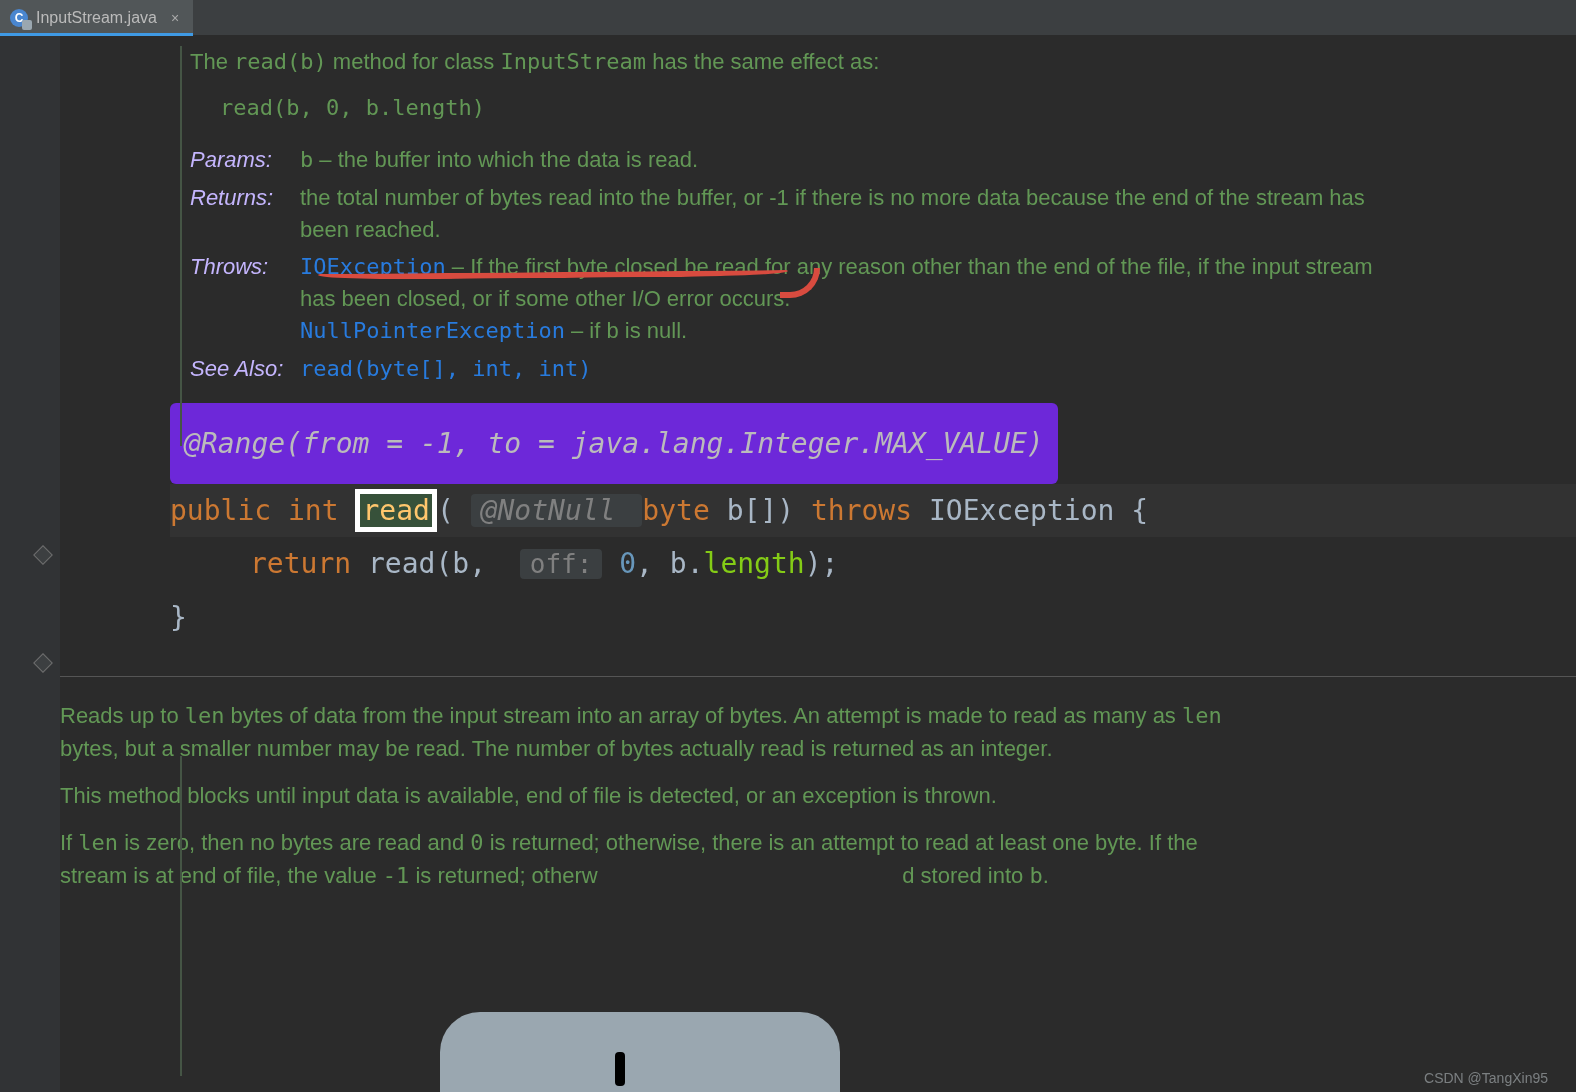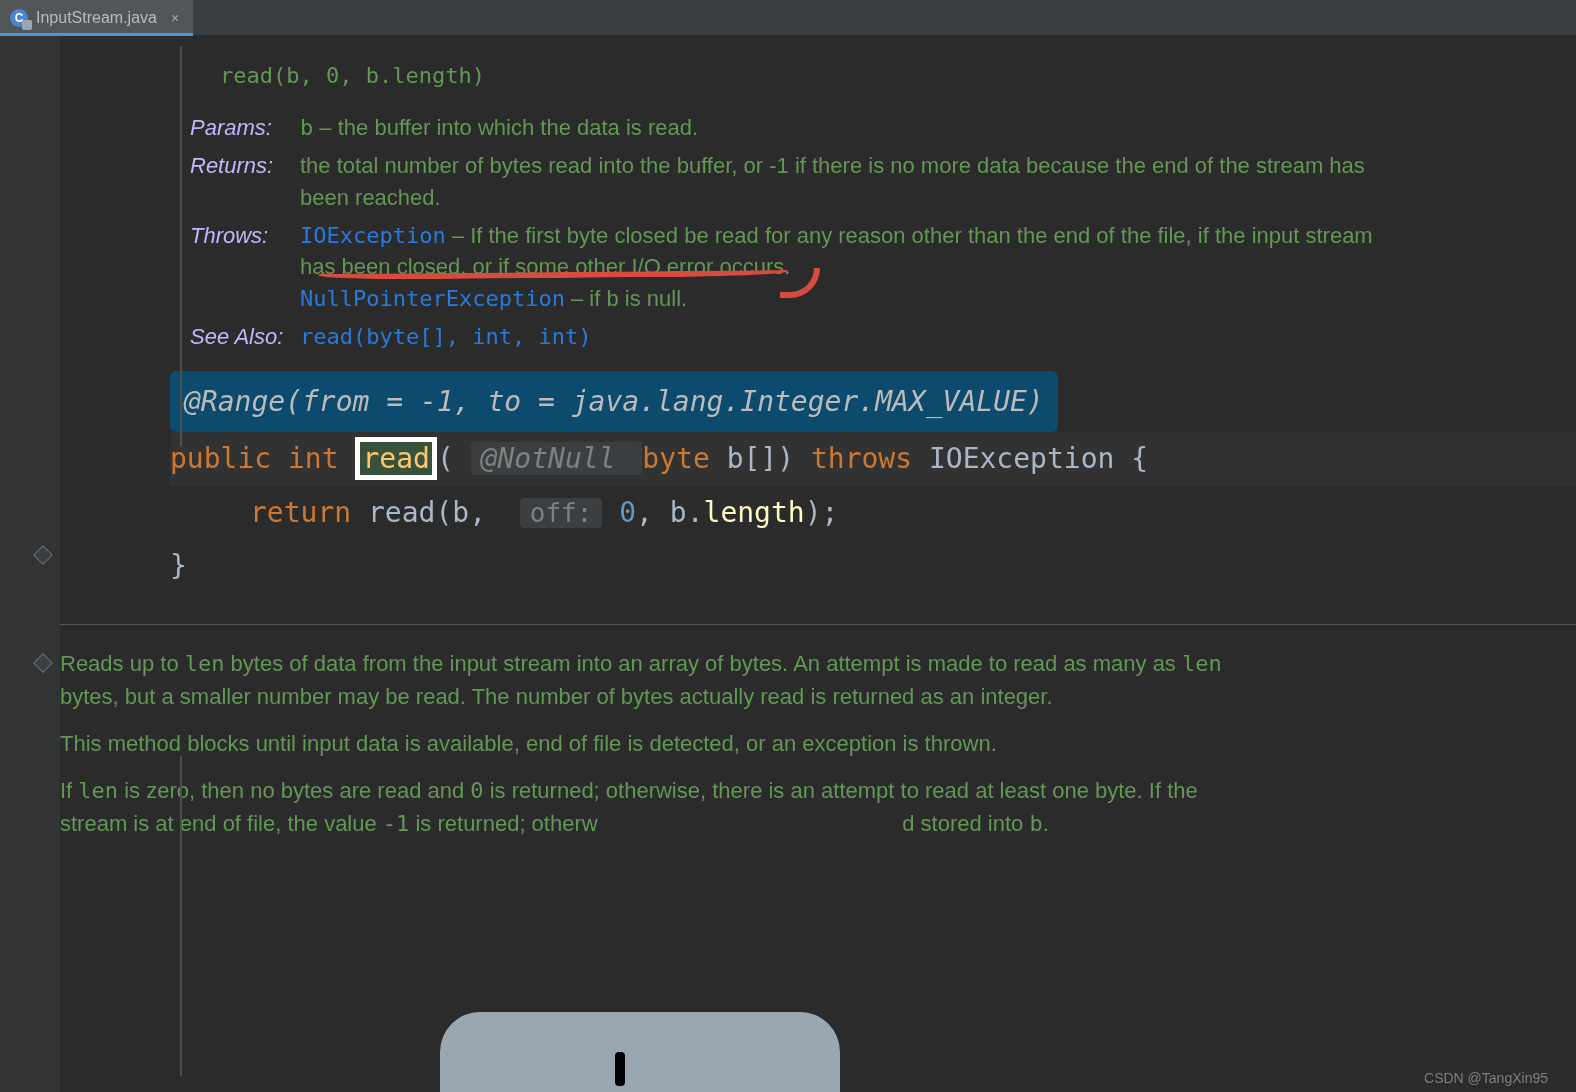--- a/index.html
+++ b/index.html
@@ -127,42 +127,42 @@
     font-size: 28px;
     line-height: 1.9;
     margin-left: 110px;
     margin-top: 18px;
   }
   .kw   { color: #cc7832; }
   .mname{ color: #ffc66d; }
   .param{ color: #a9b7c6; }
   .num  { color: #6897bb; }
   .plain{ color: #a9b7c6; }
-  .field{ color: #fef9c3; }
+  .field{ color: #84cc16; }
   .ann-hint {
     color: #808080;
     font-style: italic;
     background: #3b3f41;
     border-radius: 4px;
     padding: 0 10px;
   }
   .inlay {
     color: #808080;
     background: #3b3f41;
     border-radius: 4px;
     padding: 0 10px;
     font-size: 26px;
   }
   .annotation-line {
     color: #bbbbbb;
     font-style: italic;
-    background: #0c4a6e;
+    background: #6d28d9;
     display: inline-block;
     border-radius: 6px;
-    padding: 4px 14px;
+    padding: 14px 14px;
   }
   .hl-id {
     background: #37513a;
     border: 5px solid #ffffff;
     padding: 0 2px;
   }
   .caret-line {
     background: #323232;
     display: inline-block;
     width: 100%;
@@ -256,20 +256,23 @@
   <div class="gutter">
     <div class="fold-icon" style="top:512px; left:36px;"></div>
     <div class="fold-icon" style="top:620px; left:36px;"></div>
   </div>
 
   <div class="src">
 
     <div class="doc-border" style="top:10px; height:400px; left:120px;"></div>
 
     <div class="doc">
+      <div>
+        <span>The </span><span class="mono">read(b)</span><span> method for class </span><span class="mono">InputStream</span><span> has the same effect as:</span>
+      </div>
       <div class="indent1 mono">read(b, 0, b.length)</div>
 
       <div class="doc-table">
         <div class="doc-row">
           <div class="doc-label">Params:</div>
           <div class="doc-text">
             <span class="mono">b</span><span> – the buffer into which the data is read.</span>
           </div>
         </div>
         <div class="doc-row">

